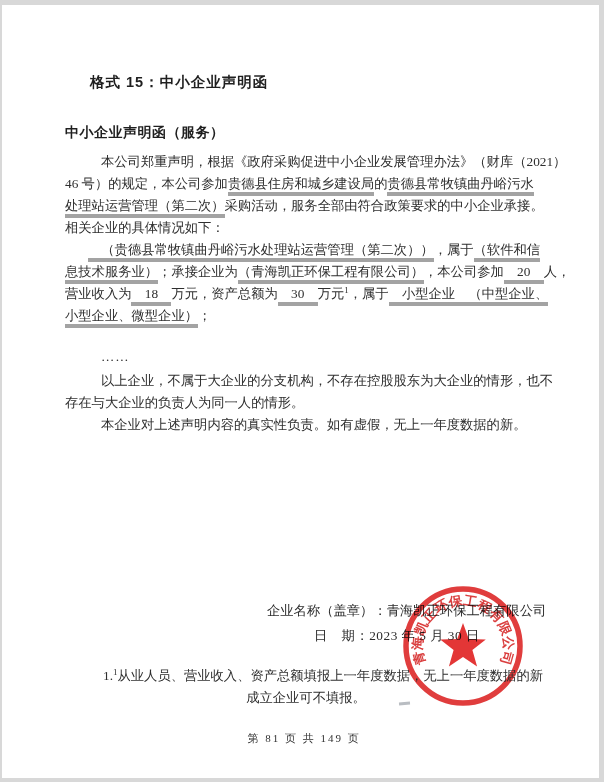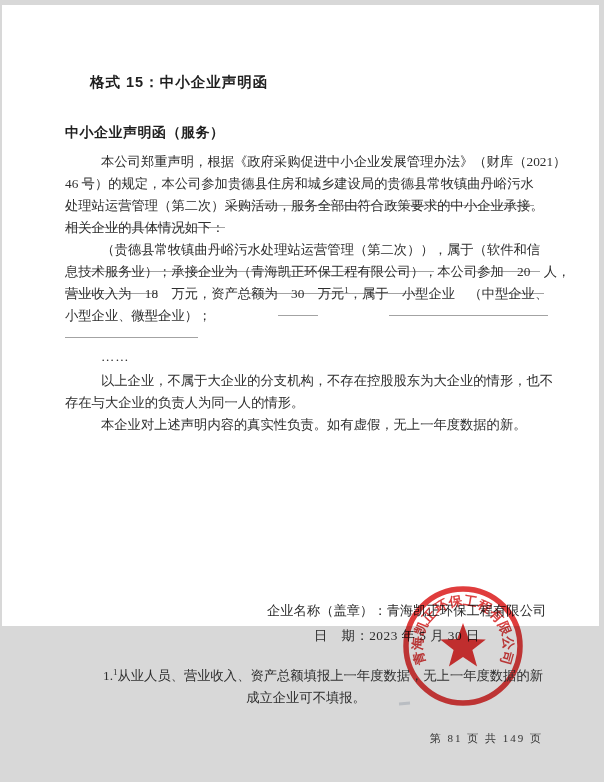--- a/index.html
+++ b/index.html
@@ -2,52 +2,52 @@
 <html><head>
 <meta charset="utf-8">
 <style>
   html,body{margin:0;padding:0;}
   body{
     width:604px;height:782px;overflow:hidden;position:relative;
     background:#d8d8d8;
     font-family:"Liberation Serif","DejaVu Serif",serif;
   }
   .page{
-    position:absolute;left:2px;top:5px;width:597px;height:621px;
+    position:absolute;left:2px;top:5px;width:597px;height:773px;
     background:#ffffff;color:#2e2e2e;
   }
   .heading{
     font-family:"Liberation Sans","DejaVu Sans",sans-serif;
     font-weight:bold;color:#1f1f1f;
   }
   .format-label{
     position:absolute;left:88px;top:68px;font-size:14.5px;letter-spacing:1px;
   }
   .doc-title{
     position:absolute;left:63px;top:119px;width:478px;text-align:left;
     font-size:14px;letter-spacing:0.5px;
   }
   .para{position:absolute;left:63px;width:482px;font-size:13.3px;}
   .line{height:22px;line-height:22px;white-space:nowrap;}
   .ind{text-indent:36px;}
   .ind2{text-indent:23px;}
-  .u{border-bottom:1px solid #a3a3a3;padding-bottom:14px;}
+  .u{border-bottom:4px solid #a3a3a3;padding-bottom:1px;}
   .sup{font-size:9px;vertical-align:super;line-height:0;}
   .p1{top:146px;}
   .p2{top:234px;}
   .dots{top:341px;letter-spacing:1px;}
   .p3{top:365px;}
   .p4{top:409px;}
   .sig{position:absolute;font-size:13.3px;line-height:18px;white-space:nowrap;color:#2b2b2b;}
   .sig-name{left:265px;top:597px;}
   .sig-date{left:312px;top:622px;letter-spacing:0.5px;}
   .footnote{top:660px;text-align:center;}
   .fn-ind{text-indent:34px;}
   .page-number{
-    position:absolute;left:63px;top:726px;width:478px;text-align:right;
+    position:absolute;left:63px;top:726px;width:478px;text-align:center;
     font-size:11px;letter-spacing:2px;color:#333;
   }
   .seal{
     position:absolute;left:399px;top:579px;width:124px;height:124px;
     mix-blend-mode:multiply;opacity:0.9;
   }
   .seal .ring{fill:none;stroke:#dd2727;stroke-width:5.5;}
   .seal .ring-text{
     fill:#d62a2a;font-family:"Liberation Sans","DejaVu Sans",sans-serif;
     font-weight:bold;font-size:13px;

